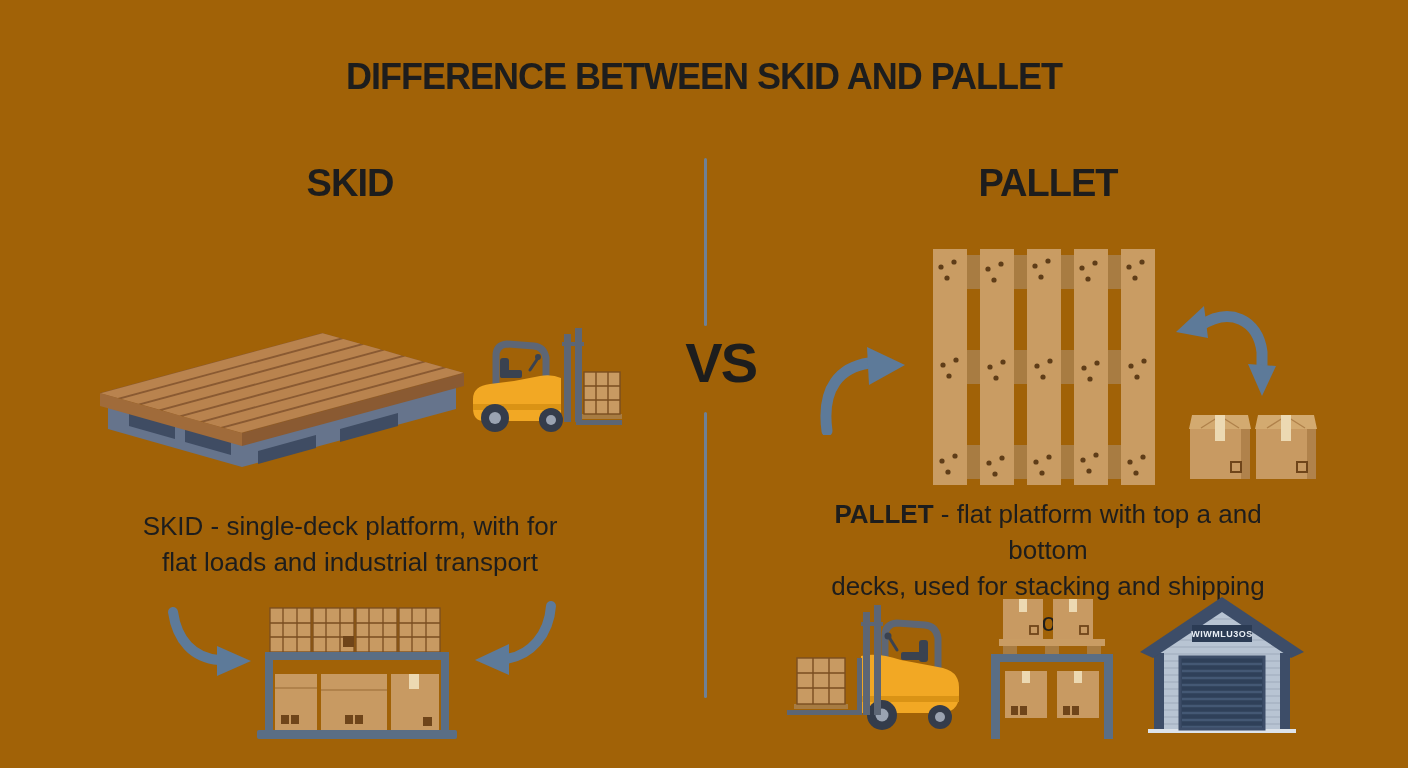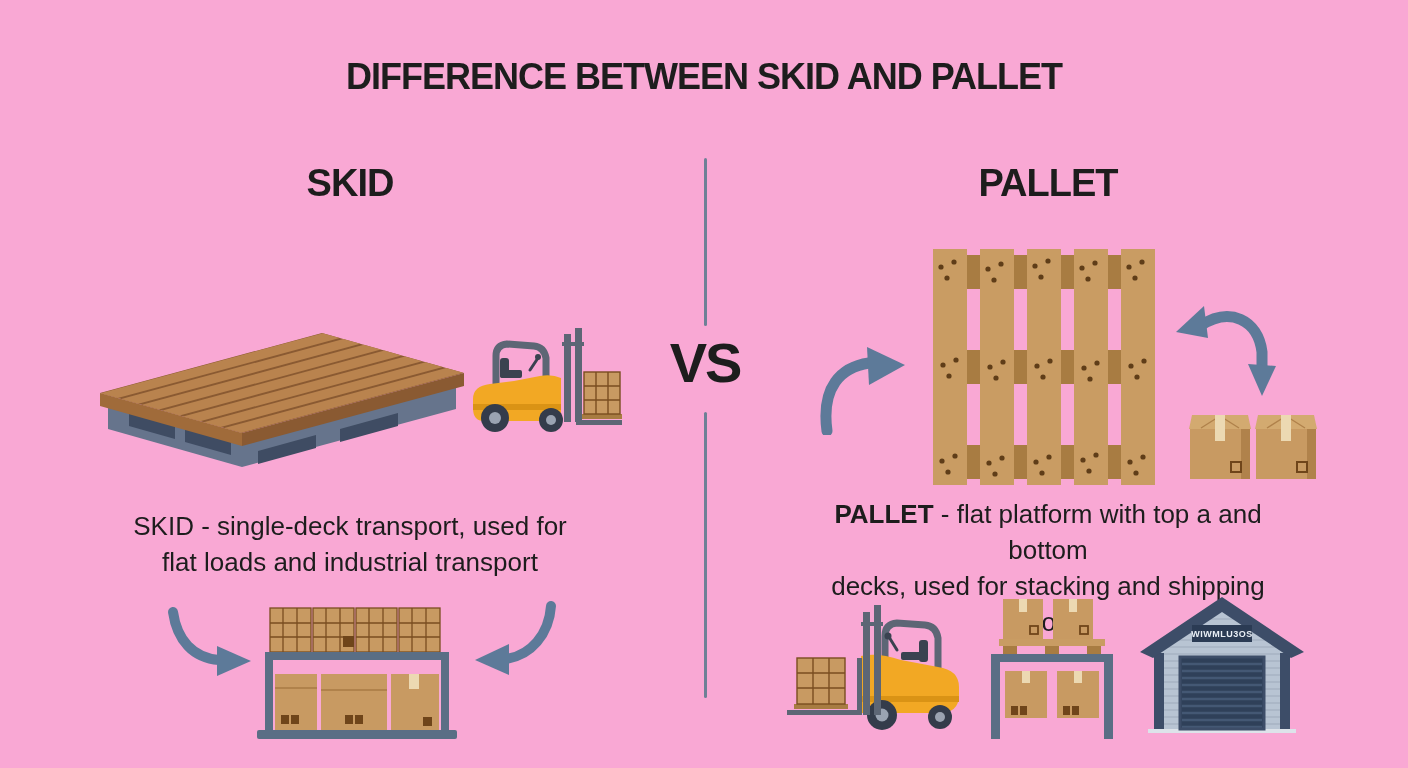--- a/index.html
+++ b/index.html
@@ -1,23 +1,23 @@
 <!DOCTYPE html>
 <html style="--ink: #1d1d1d; --divider: #6e8096; --arrow: #5d7a99; --steel: #5a6e85; --wood: #b9834e; --wood-dark: #8a5a32; --wood-shadow: #a06b3a; --base-slate: #66748c; --base-slate-dark: #3f4c63; --pallet-plank: #c99c63; --pallet-cross: #a87c42; --nail: #5f3d18; --box: #c89a62; --box-lid: #d3aa70; --box-shade: #b0824b; --tape: #ecd9b2; --label: #6f451a; --crate-grid: #7a4d20; --fl-yellow: #f2a824; --fl-yellow-dark: #da9315; --machine-gray: #5d6675; --machine-dark: #3a4250; --wheel: #343c4b; --wheel-hub: #9aa3b2; --wh-light: #b8c4d3; --wh-line: #a6b3c4; --wh-dark: #3d4d68; --wh-door: #2f4059; --wh-slat: #445874; --sign-bg: #2b3b54; --sign-text: #e9eef5; --ground: #dde3ea;"><head>
 <meta charset="utf-8">
 <style>
   *{margin:0;padding:0;box-sizing:border-box}
   html,body{background:#fff}
-  .canvas{position:relative;width:1408px;height:768px;background:#f9a8d4;overflow:hidden;
+  .canvas{position:relative;width:1408px;height:768px;background:#a16207;overflow:hidden;
           font-family:"Liberation Sans",sans-serif;color:var(--ink,#1d1d1d)}
   .abs{position:absolute}
   .title{left:0;top:56px;width:1408px;text-align:center;font-size:36px;font-weight:700;
          letter-spacing:-1px;color:var(--ink,#1d1d1d)}
   .col-heading{width:400px;text-align:center;font-size:38px;font-weight:700;letter-spacing:-1px}
-  .vs-label{left:654px;top:330px;width:102px;text-align:center;font-size:56px;font-weight:800;
+  .vs-label{left:654px;top:330px;width:102px;text-align:right;font-size:56px;font-weight:800;
             letter-spacing:-2px}
   .divider{left:704px;width:3px;background:var(--divider,#6e8096);border-radius:2px}
   .desc{width:500px;text-align:center;font-size:26px;line-height:36px;color:var(--ink,#1d1d1d)}
   .desc .lead-bold{font-weight:700}
   svg{display:block}
 </style>
 </head>
 <body>
 
 <div class="canvas">
@@ -81,21 +81,21 @@
       <rect x="134" y="96" width="40" height="5" fill="var(--pallet-cross,#a87c42)"></rect>
       <rect x="136" y="54" width="36" height="42" fill="var(--box,#c89a62)"></rect>
       <g stroke="var(--crate-grid,#7a4d20)" stroke-width="1.4" fill="none">
         <rect x="136" y="54" width="36" height="42"></rect>
         <path d="M148,54 V96 M160,54 V96 M136,68 H172 M136,82 H172"></path>
       </g>
     </g>
   </svg>
 
   <p class="abs desc" style="left:100px;top:508px">
-    <span>SKID</span><span> - single-deck transport, used for</span><br>
+    <span>SKID</span><span> - single-deck platform, with for</span><br>
     <span>flat loads and industrial transport</span>
   </p>
 
   <svg class="abs" style="left:156px;top:596px" width="412" height="150" viewBox="0 0 410 150">
     <g>
       <path d="M16,16 C20,44 36,62 62,64" fill="none" stroke="var(--arrow,#5d7a99)" stroke-width="10" stroke-linecap="round"></path>
       <polygon points="60,50 94,65 60,80" fill="var(--arrow,#5d7a99)"></polygon>
     </g>
     <g>
       <path d="M394,10 C392,38 374,60 348,63" fill="none" stroke="var(--arrow,#5d7a99)" stroke-width="10" stroke-linecap="round"></path>

